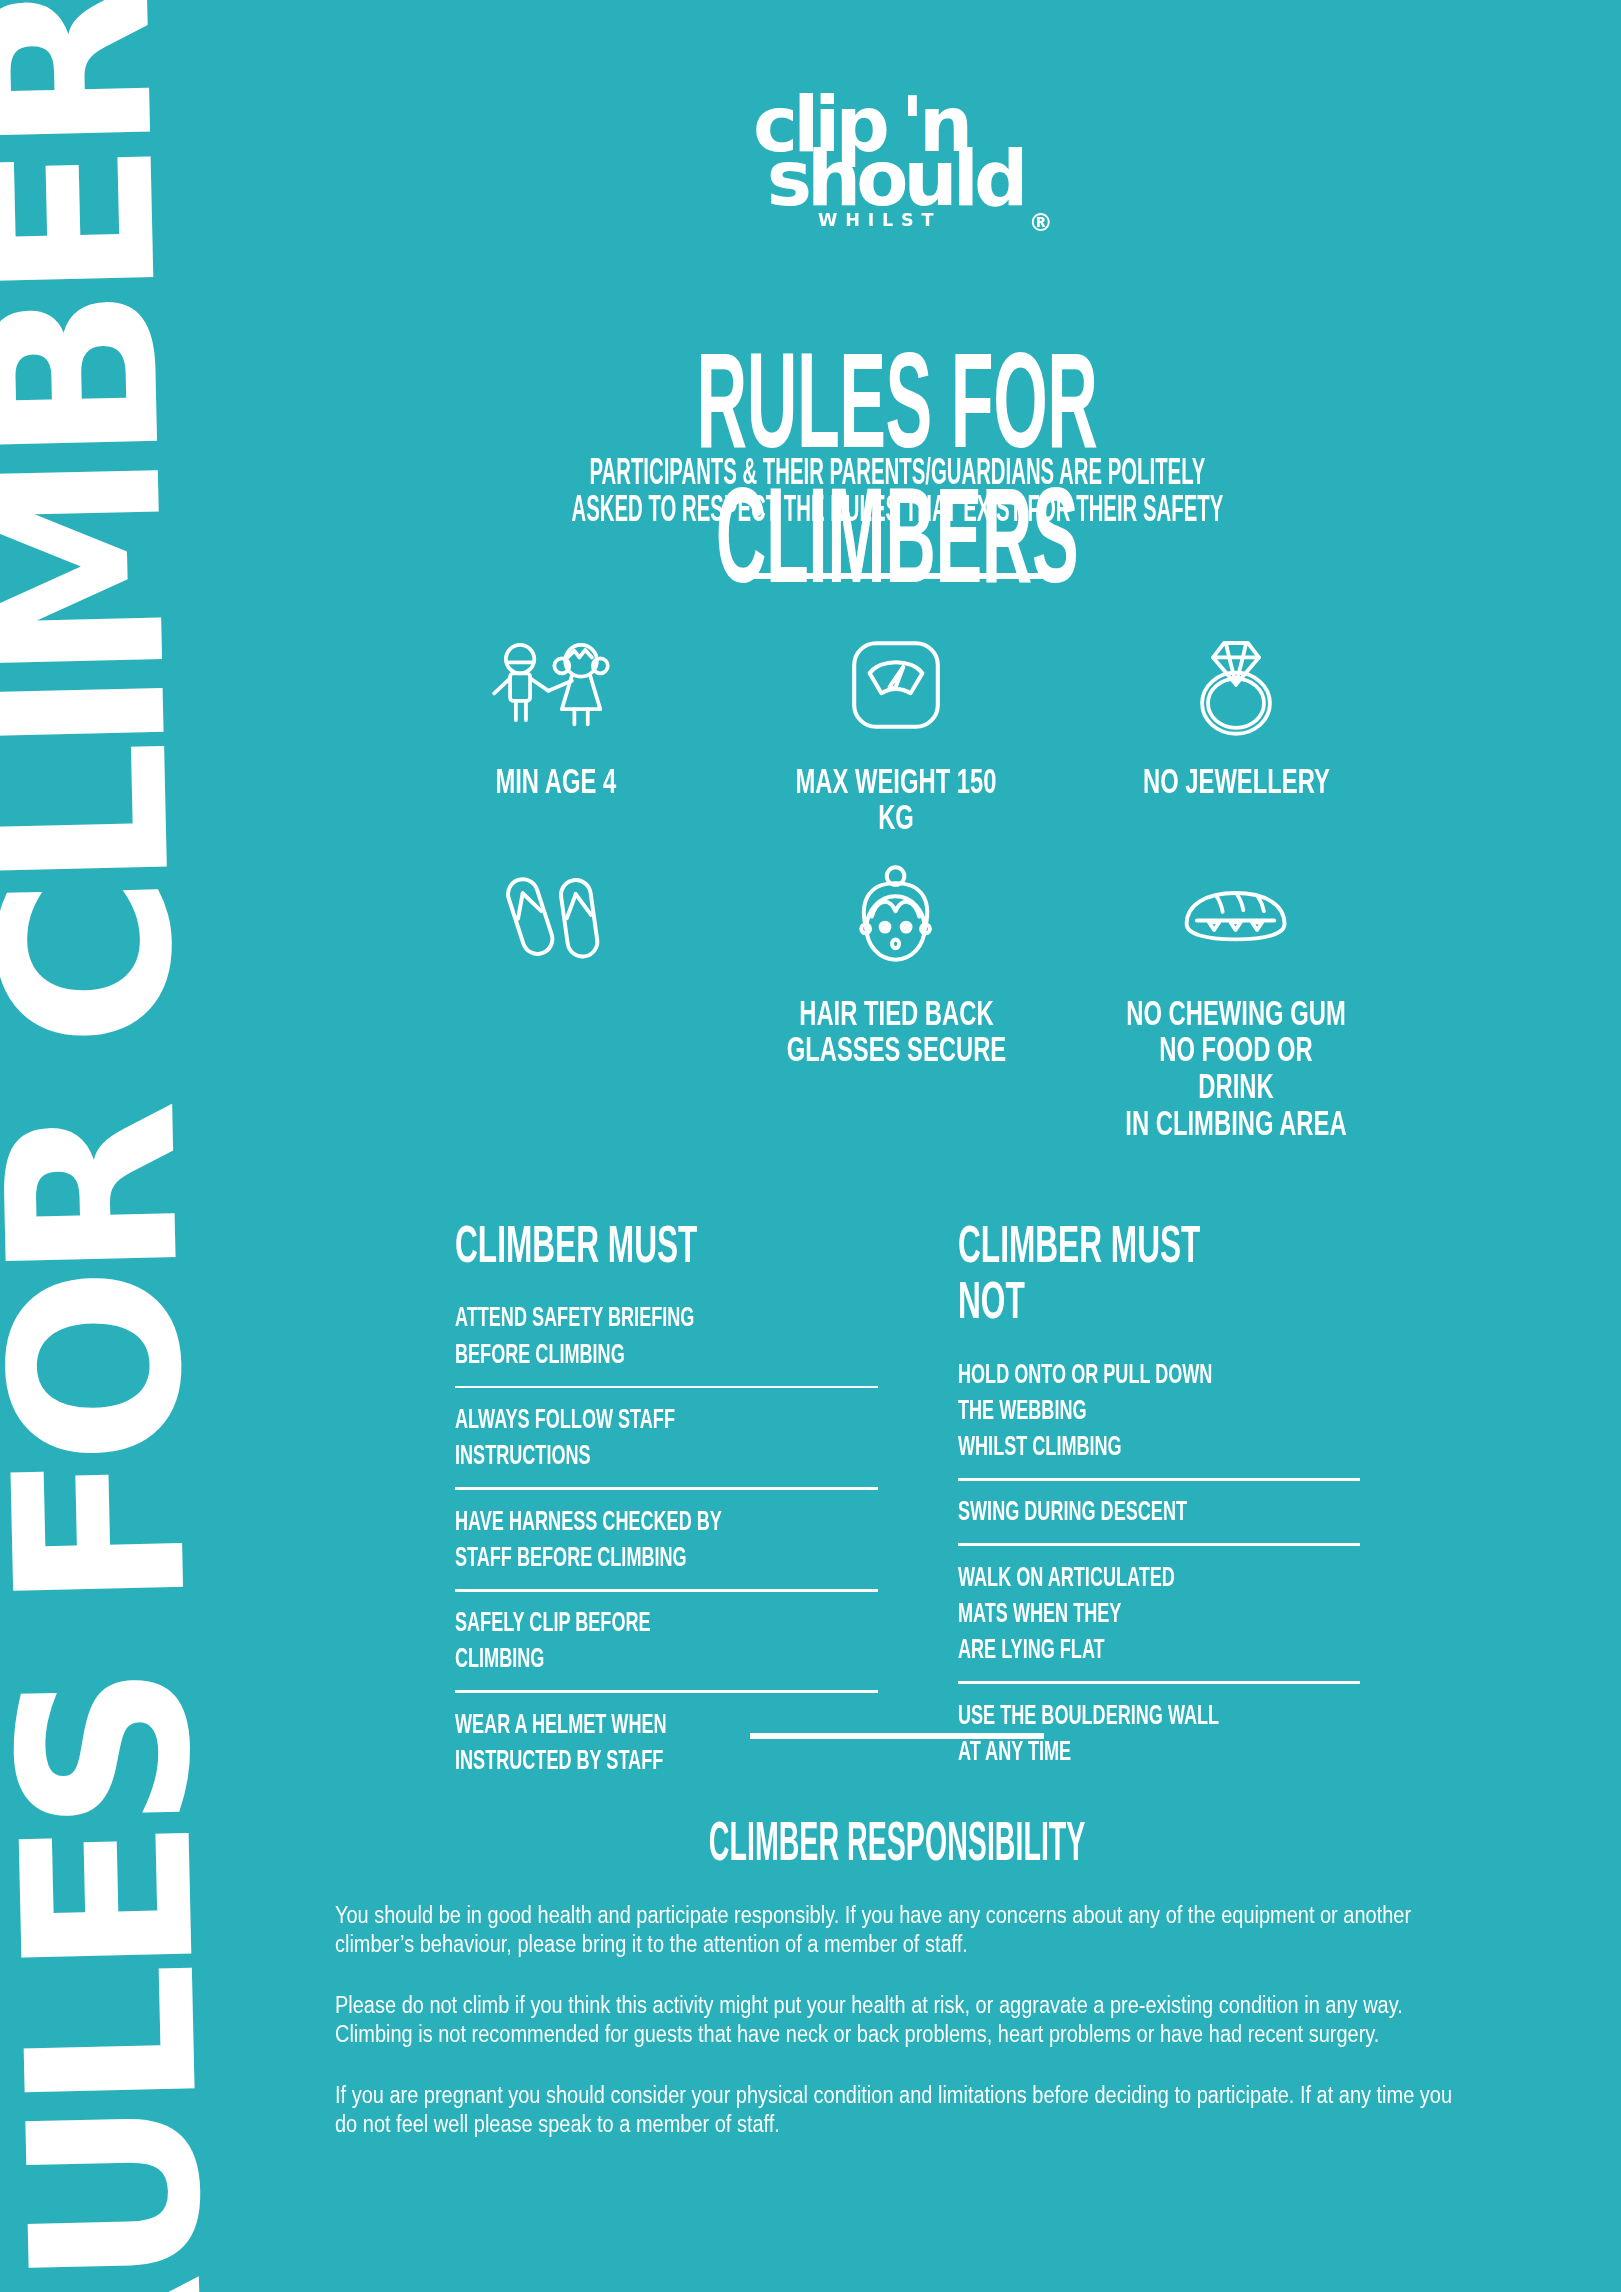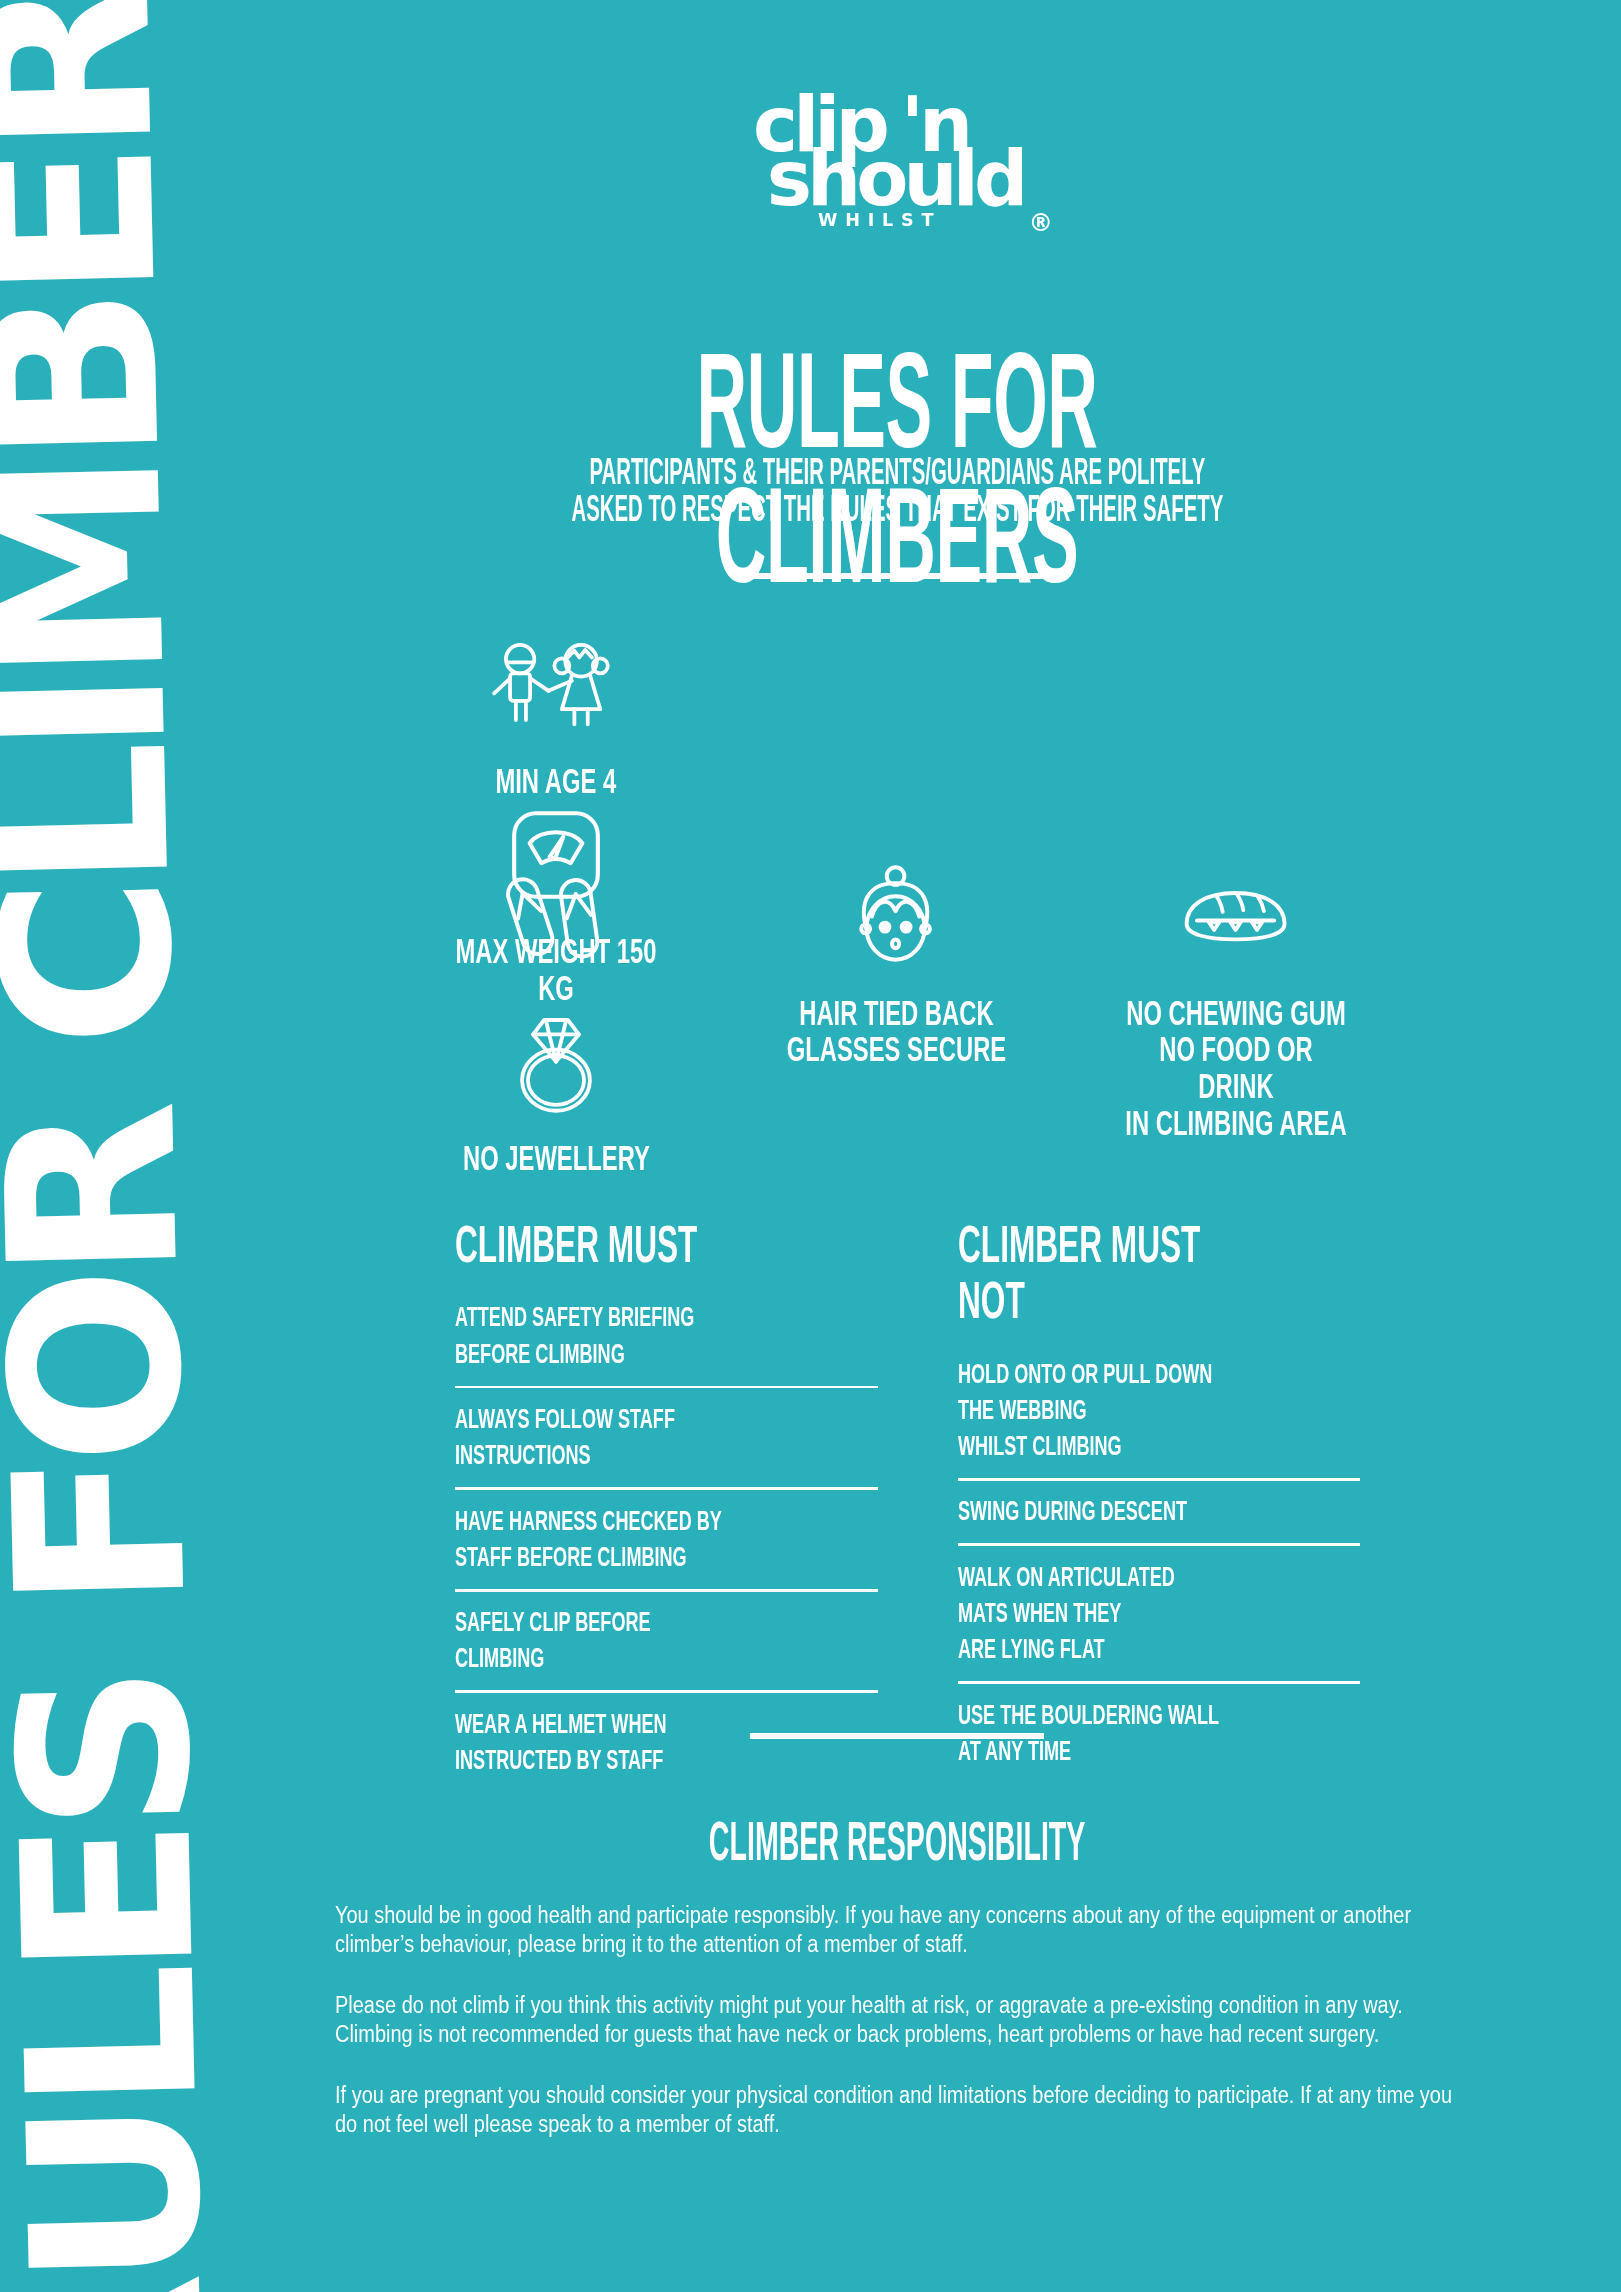--- a/index.html
+++ b/index.html
@@ -76,21 +76,21 @@
 <div class="center-wrap" style="top:333px;">
   <span class="cx title-text">RULES FOR CLIMBERS</span>
 </div>
 <div class="center-wrap" style="top:453px;">
   <span class="cx subtitle-text">PARTICIPANTS &amp; THEIR PARENTS/GUARDIANS ARE POLITELY
 ASKED TO RESPECT THE RULES THAT EXIST FOR THEIR SAFETY</span>
 </div>
 
 <div class="divider" style="top:573px;"></div>
 
-<div class="icon-row" style="top:629px;flex-direction:column;">
+<div class="icon-row" style="top:629px;">
   <div class="icon-cell">
     <div class="icon-box">
       <svg width="142" height="102" viewBox="0 0 170 122" fill="none" stroke="#fff" stroke-width="4.5" stroke-linecap="round" stroke-linejoin="round">
         <circle cx="42" cy="30" r="17"></circle>
         <line x1="27" y1="34" x2="57" y2="34"></line>
         <rect x="30" y="47" width="24" height="33" rx="4"></rect>
         <path d="M30,53 L11,71"></path>
         <path d="M54,53 L76,68"></path>
         <path d="M37,80 V103"></path>
         <path d="M49,80 V103"></path>

